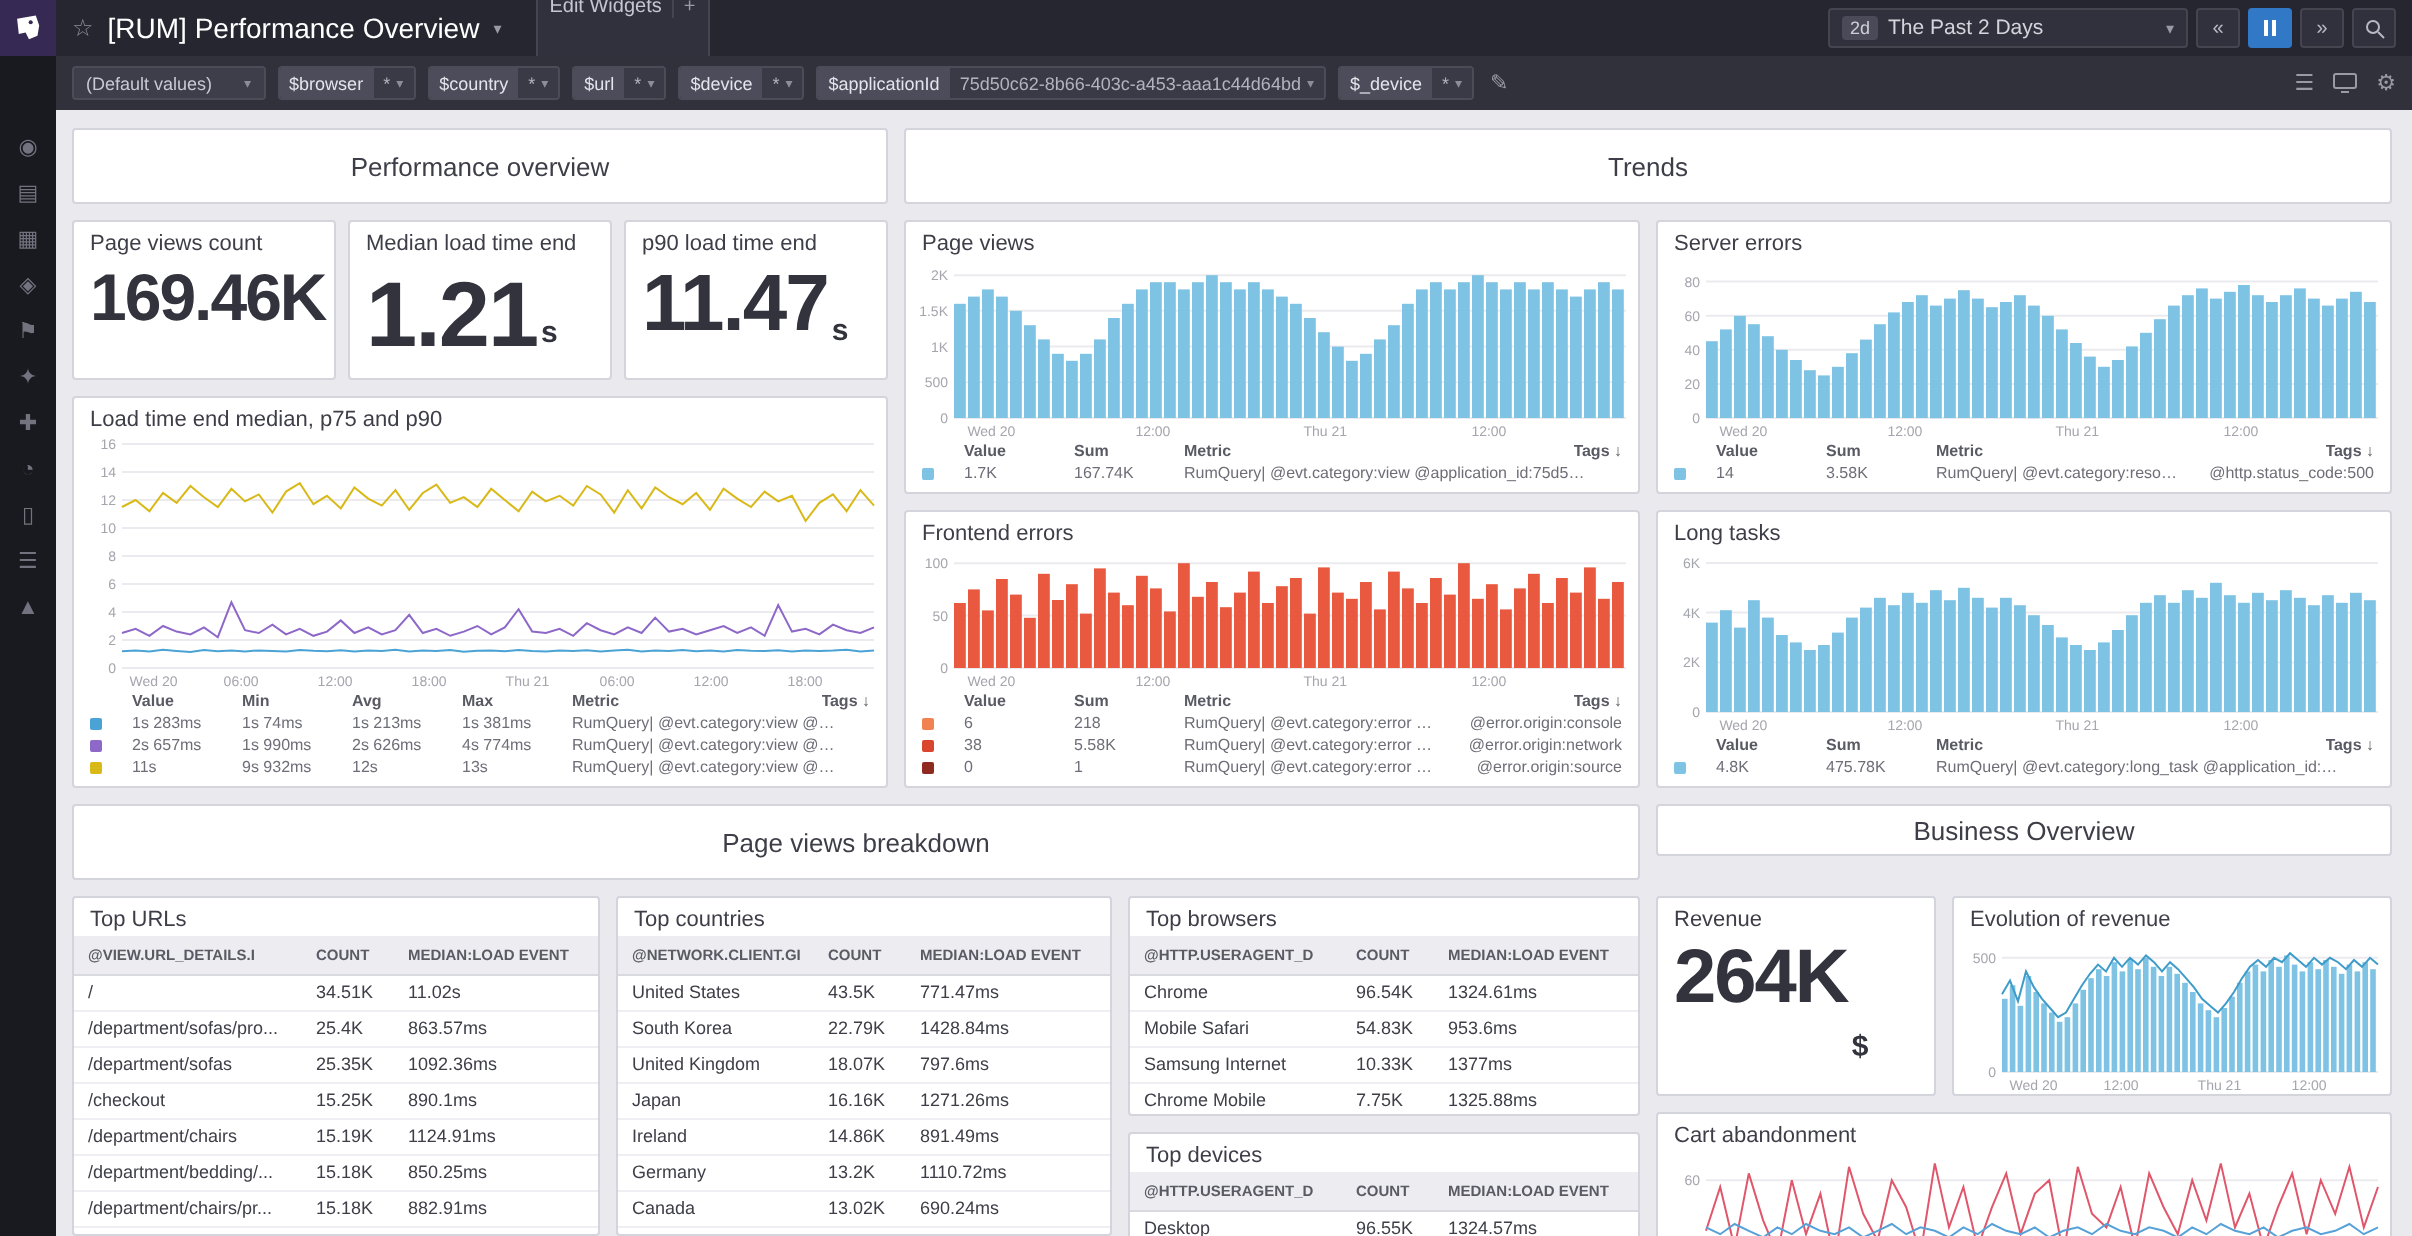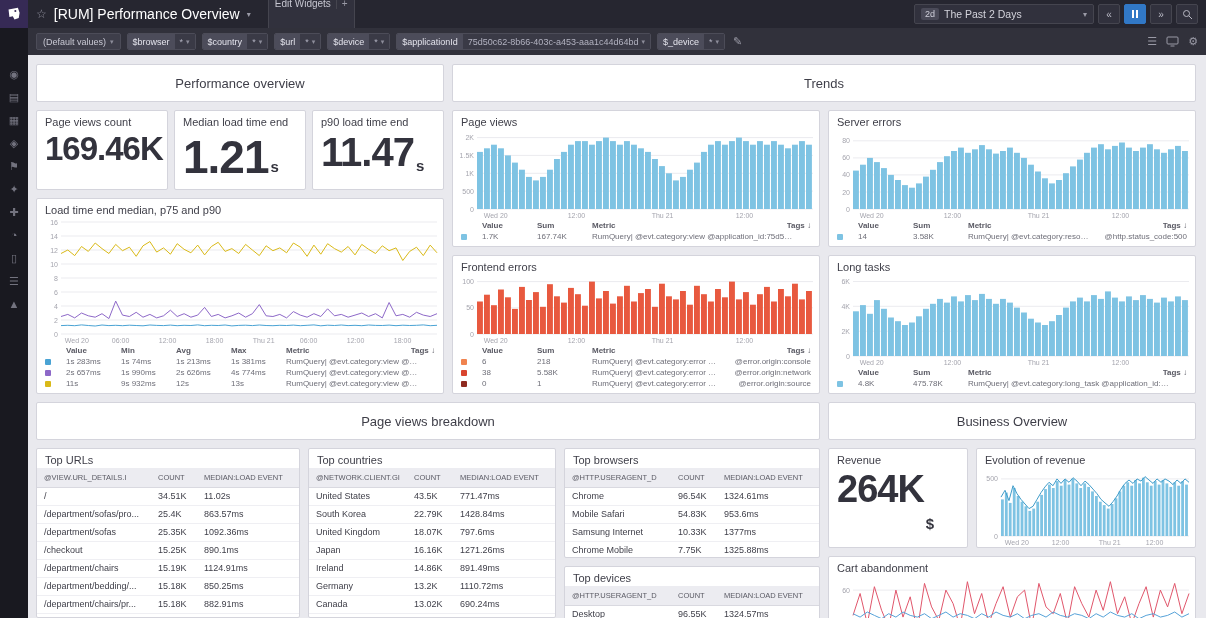--- a/index.html
+++ b/index.html
@@ -25,21 +25,21 @@
                border-radius:2px;padding:0 6px;font-size:10.5px;color:#d4d4dc;width:180px;cursor:pointer}
   .time-badge{background:#4a4a58;border-radius:2px;font-size:9px;padding:1px 4px;color:#cfcfda}
   .time-chev{margin-left:auto;font-size:8px;color:#9a9aa6}
   .nav-btn{width:22px;height:20px;background:#31313d;border:1px solid #45454f;border-radius:2px;color:#b9b9c4;
            font-size:10px;display:flex;align-items:center;justify-content:center;cursor:pointer}
   .nav-btn.pause{background:#3178c6;border-color:#3178c6}
   .pause-bar{width:2px;height:8px;background:#fff;margin:0 1px;display:inline-block}
   
   .varbar{position:absolute;left:28px;top:28px;width:1178px;height:27px;background:#31313b;z-index:9;
           display:flex;align-items:center;padding:0 8px;gap:6px}
-  .dv-pill{height:17px;display:flex;align-items:center;gap:4px;background:#3e3e4a;border:1px solid #4c4c58;
+  .dv-pill{height:17px;display:flex;align-items:center;gap:16px;background:#3e3e4a;border:1px solid #4c4c58;
            border-radius:2px;padding:0 6px;font-size:9px;color:#c9c9d4;cursor:pointer}
   .var-pill{height:17px;display:flex;align-items:stretch;border-radius:2px;overflow:hidden;font-size:9px;
             border:1px solid #4c4c58;cursor:pointer}
   .var-name{background:#4c4c5a;color:#e4e4ec;padding:0 5px;display:flex;align-items:center}
   .var-val{background:#3a3a46;color:#b2b2c0;padding:0 5px;display:flex;align-items:center;gap:3px}
   .var-chev{font-size:7px;color:#8d8d9a}
   .vb-pencil{color:#9a9aa6;font-size:11px;margin-left:2px;cursor:pointer}
   .vb-right{margin-left:auto;display:flex;gap:9px;align-items:center;color:#9a9aa6;font-size:11px}
   
   .content{position:absolute;left:28px;top:55px;width:1178px;height:563px}
@@ -53,21 +53,21 @@
   .kpi-unit{font-size:15px;letter-spacing:0;align-self:flex-end;margin:0 0 9px 2px}
   .chart{flex:1 1 auto;min-height:0}
   .legend{flex:none;padding:0 8px 4px;font-size:8px;color:#6e6e78}
   .lg-row{display:flex;align-items:center;gap:15px;line-height:11px}
   .lg-head{font-weight:bold;color:#5a5a64}
   .lg-sw{width:6px;height:6px;border-radius:1px;flex:none}
   .lg-c{flex:none;width:40px;white-space:nowrap;overflow:hidden}
   .lg-metric{flex:1;min-width:0;white-space:nowrap;overflow:hidden;text-overflow:ellipsis}
   .lg-tags{flex:none;max-width:112px;white-space:nowrap;overflow:hidden;text-align:right}
   .tb-row{display:flex;padding:3px 7px;font-size:9px;color:#3e3e48;border-bottom:1px solid #efeff3;line-height:11px;cursor:pointer}
-  .tb-head{background:#ececf1;font-size:7.5px;font-weight:normal;color:#5a5a64;border-bottom:1px solid #d9d9e0;padding:4px 7px}
+  .tb-head{background:#ececf1;font-size:7.5px;font-weight:bold;color:#5a5a64;border-bottom:1px solid #d9d9e0;padding:4px 7px}
   .tb-first{flex:1;min-width:0;white-space:nowrap;overflow:hidden;text-overflow:ellipsis}
   .tb-num{flex:none;width:46px;}
   .tb-last{flex:none;width:88px;}
 </style>
 </head>
 <body>
 
 <aside class="sidebar">
   <div class="logo">
     <svg width="17" height="17" viewBox="0 0 20 20">
@@ -620,21 +620,21 @@
           <span class="lg-c">475.78K</span>
           <span class="lg-metric">RumQuery| @evt.category:long_task @application_id:75d50c62-a453-aaa1c44...</span>
           <span class="lg-tags"></span>
         </div>
       </div>
   </section>
 
   <section class="card sec-title" style="left:8px;top:347px;width:784px;height:38px">
     <h2>Page views breakdown</h2>
   </section>
-  <section class="card sec-title" style="left:800px;top:347px;width:368px;height:38px">
+  <section class="card sec-title" style="left:800px;top:347px;width:368px;height:26px">
     <h2>Business Overview</h2>
   </section>
 
   <section class="card" style="left:8px;top:393px;width:264px;height:170px">
     <div class="w-title">Top URLs</div>
     <div>
         <div class="tb-row tb-head">
           <span class="tb-first">@VIEW.URL_DETAILS.I</span>
           <span class="tb-num">COUNT</span>
           <span class="tb-last">MEDIAN:LOAD EVENT</span>

